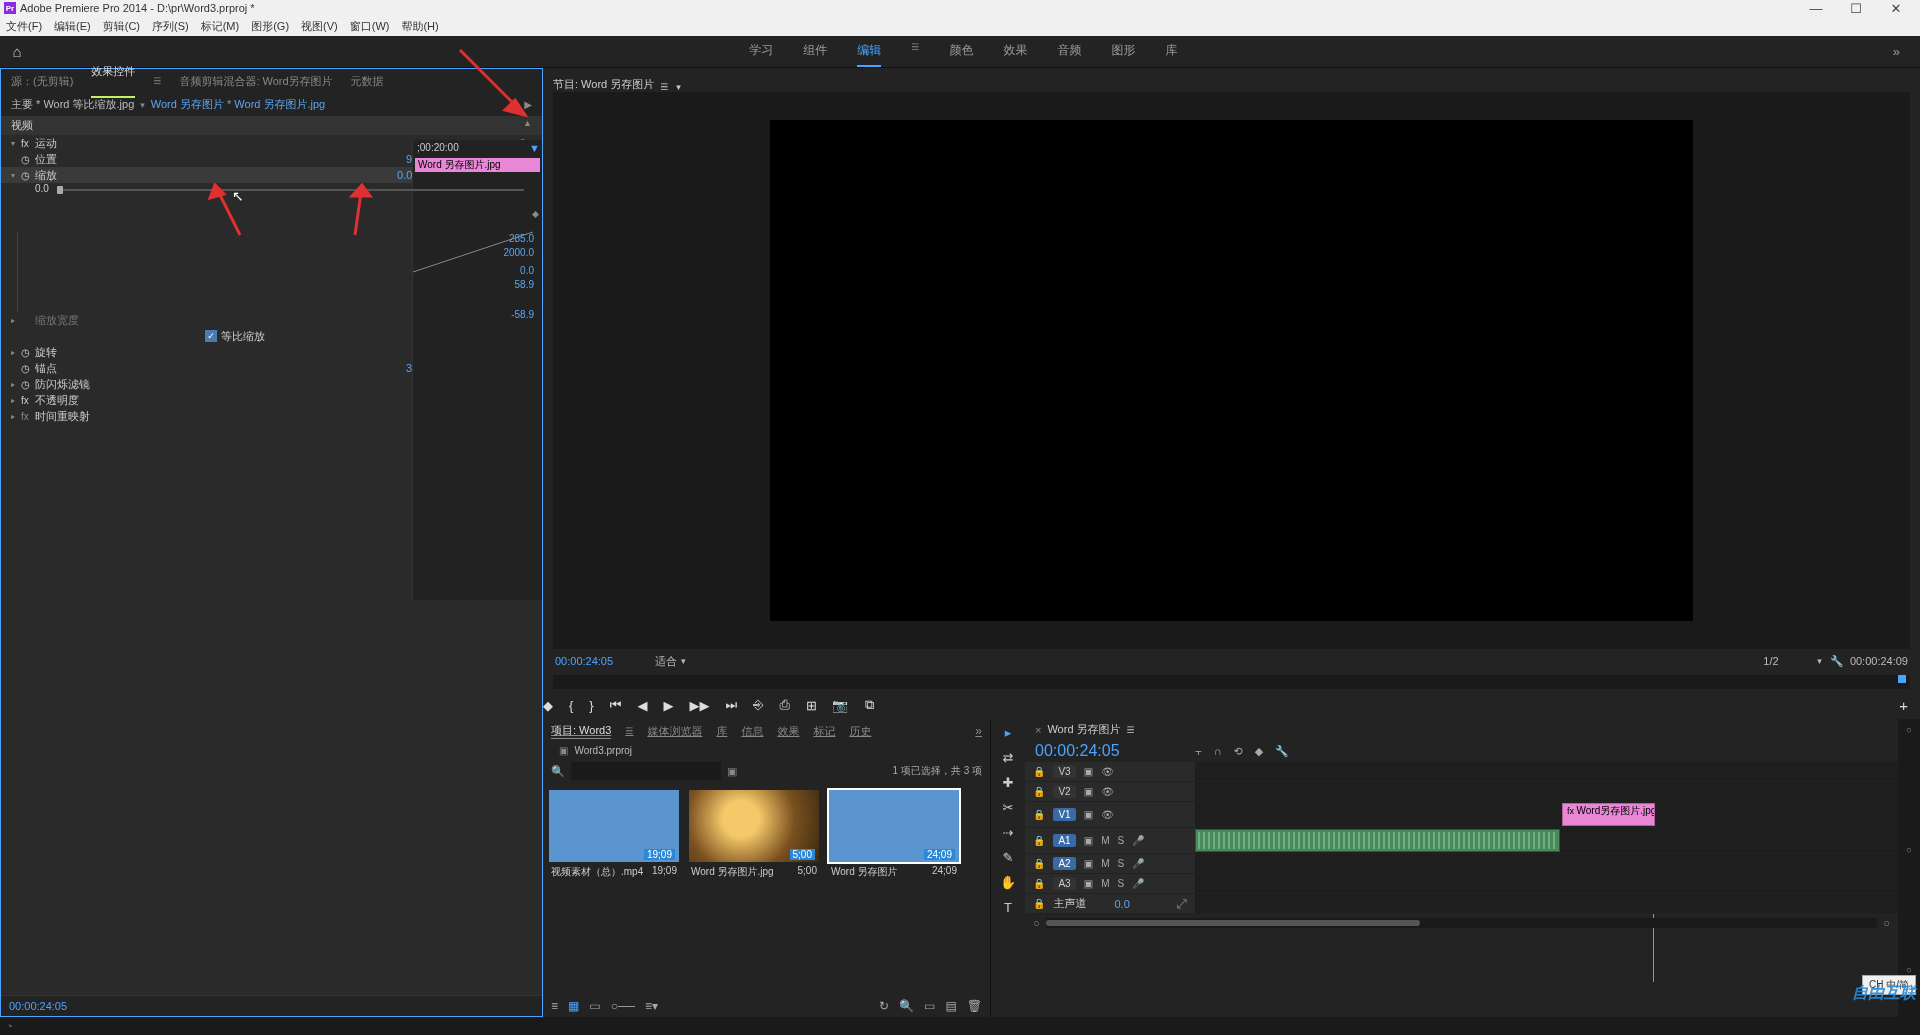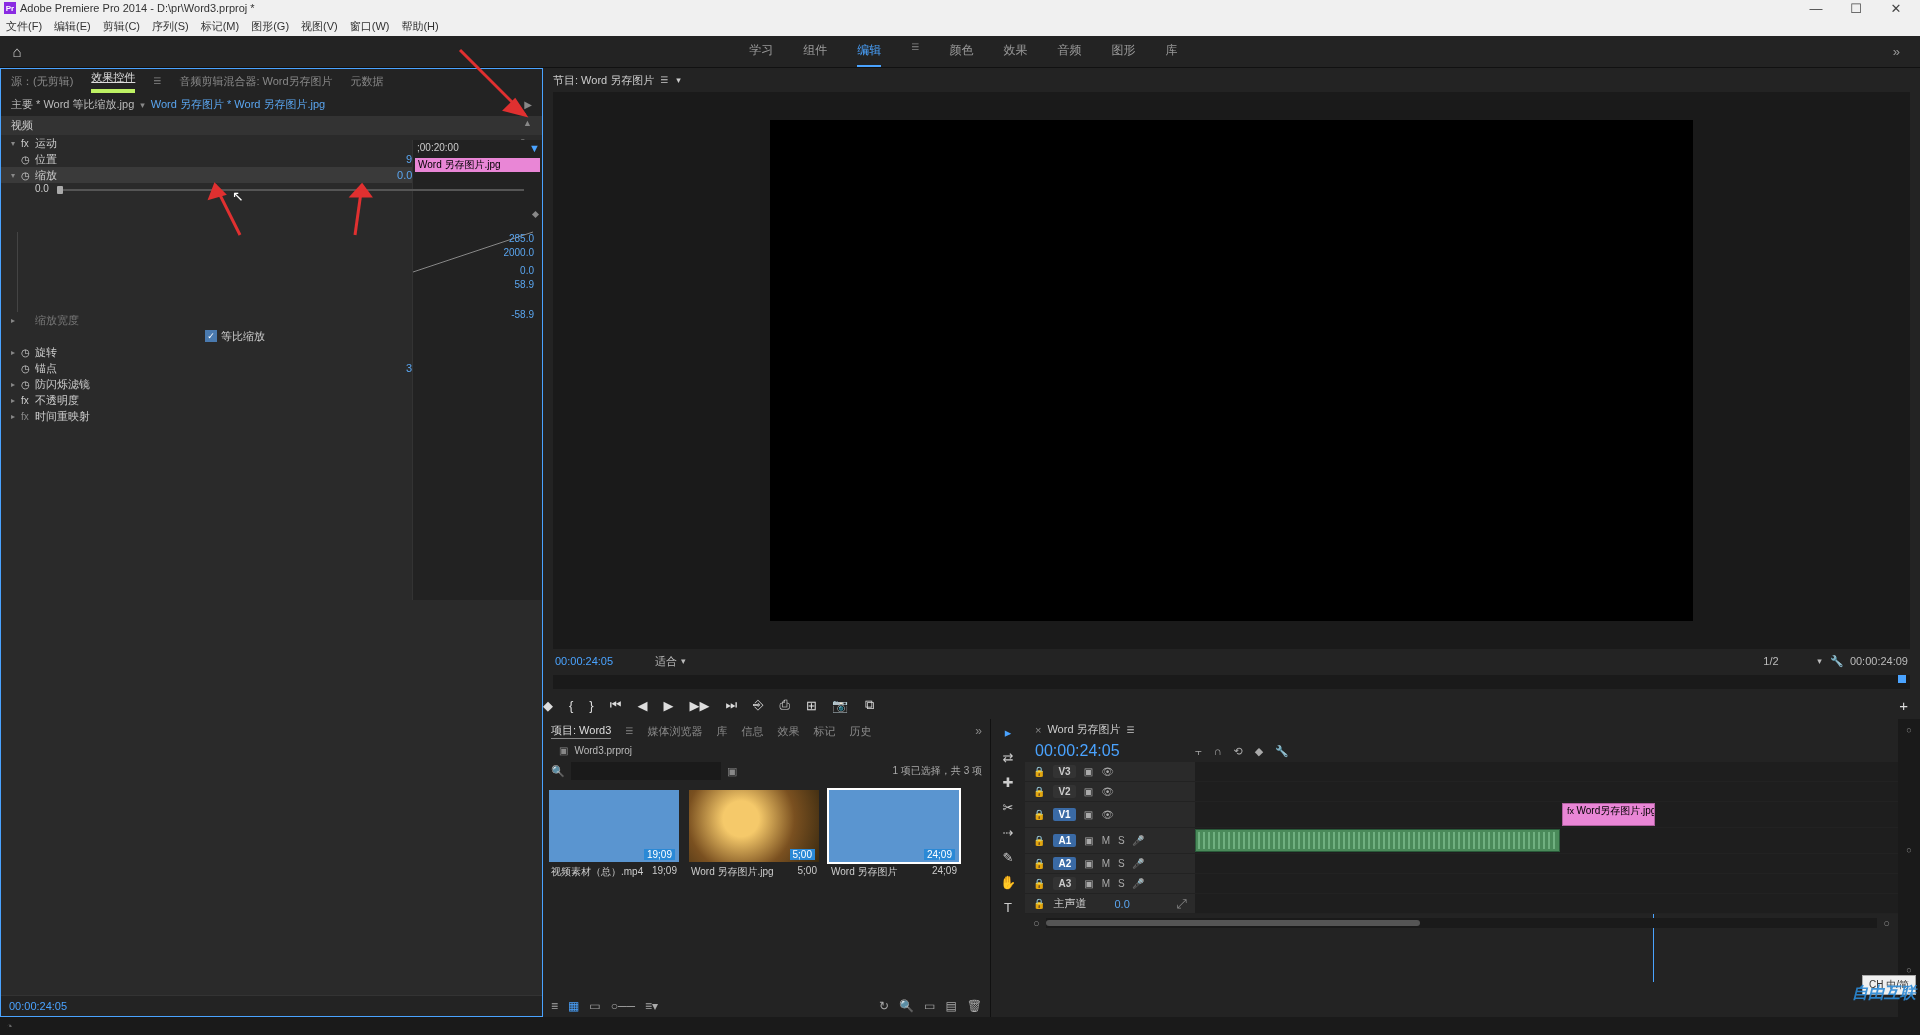--- a/index.html
+++ b/index.html
@@ -15,21 +15,21 @@
 .tabbar .center-tabs { display: flex; gap: 30px; margin-left: auto; margin-right: auto; }
 .tabbar .center-tabs span { color: #999; cursor: pointer; padding: 6px 0; font-size: 12px; }
 .tabbar .center-tabs span.active { color: #4aa3ff; border-bottom: 2px solid #4aa3ff; }
 .tabbar .center-tabs span.arrow { color: #888; font-size: 9px; }
 .tabbar .overflow { margin-right: 20px; color: #999; font-size: 13px; }
 .main-area { display: flex; height: calc(1035px - 16px - 20px - 32px - 18px); }
 
 .left-panel { width: 543px; display: flex; flex-direction: column; border: 1px solid #4aa3ff; }
 .left-tabs { display: flex; gap: 18px; padding: 4px 10px; background: #232323; height: 24px; align-items: center; }
 .left-tabs span { color: #888; cursor: pointer; font-size: 11px; }
-.left-tabs span.active { color: #ddd; border-bottom: 4px solid #bef264; padding-bottom: 4px; text-decoration: underline; }
+.left-tabs span.active { color: #ddd; border-bottom: 2px solid #bef264; padding-bottom: 17px; }
 .breadcrumb { padding: 4px 10px; font-size: 11px; color: #bbb; display: flex; align-items: center; gap: 6px; }
 .breadcrumb .link { color: #5aa5ef; }
 .breadcrumb .chev { color: #888; font-size: 9px; }
 .breadcrumb .play { margin-left: auto; color: #888; font-size: 10px; }
 .effects-list { flex: 1; background: #2a2a2a; position: relative; overflow: hidden; }
 .prop-row { display: flex; align-items: center; height: 16px; padding: 0 10px; font-size: 11px; }
 .prop-row .tri { width: 10px; color: #888; font-size: 8px; }
 .prop-row .fx { color: #ccc; width: 14px; font-size: 10px; }
 .prop-row .clock { width: 14px; color: #ccc; font-size: 10px; }
 .prop-row .label { flex: 1; color: #ccc; }
@@ -41,39 +41,39 @@
 .highlighted { background: #3a3a3a; }
 .graph-area { position: relative; height: 80px; margin-left: 16px; border-left: 1px solid #444; margin-top: 35px; }
 .graph-labels { position: absolute; right: 8px; top: 0; font-size: 10px; text-align: right; line-height: 14px; }
 .graph-labels div { color: #5aa5ef; }
 .rate-text { text-align: center; color: #aaa; font-size: 11px; padding: 4px; }
 .timecode-left { padding: 4px 8px; color: #4aa3ff; font-size: 11px; border-top: 1px solid #333; }
 .mini-timeline { position: absolute; top: 24px; right: 0; width: 130px; height: 460px; background: #222; border-left: 1px solid #333; }
 .mini-clip { position: absolute; top: 18px; left: 2px; right: 2px; height: 14px; background: #e986d6; color: #000; font-size: 10px; padding: 0 3px; overflow: hidden; white-space: nowrap; }
 
 .right-panel { flex: 1; display: flex; flex-direction: column; background: #232323; }
-.prog-tabs { height: 24px; display: flex; align-items: center; padding: 0 10px; color: #ccc; font-size: 11px; gap: 6px; }
+.prog-tabs { height: 24px; display: flex; align-items: flex-end; padding: 0 10px; color: #ccc; font-size: 11px; gap: 6px; }
 .prog-viewer { flex: 1; background: #1a1a1a; display: flex; align-items: center; justify-content: center; margin: 0 10px; }
 .prog-black { width: 68%; height: 90%; background: #000; }
 .prog-controls-row { height: 24px; display: flex; align-items: center; padding: 0 12px; color: #bbb; font-size: 11px; }
 .prog-timecode { color: #4aa3ff; width: 90px; }
 .prog-fit { margin-left: 10px; }
 .prog-sel { margin-left: 4px; font-size: 9px; }
 .prog-scale { margin-left: auto; width: 50px; }
 .prog-wrench { margin-left: 8px; width: 14px; }
 .prog-dur { margin-left: 6px; }
 .prog-scroll { height: 14px; background: #1a1a1a; margin: 2px 10px; position: relative; }
 .prog-playhead { position: absolute; right: 4px; top: 0; width: 8px; height: 8px; background: #4aa3ff; }
 .transport { height: 28px; display: flex; align-items: center; justify-content: center; gap: 16px; color: #ddd; font-size: 13px; }
 .transport span { cursor: pointer; }
 .transport .add { margin-left: auto; margin-right: 12px; font-size: 15px; }
 
 .bottom-row { display: flex; height: 298px; }
 .proj-panel { width: 448px; background: #232323; display: flex; flex-direction: column; border-right: 1px solid #111; }
-.proj-tabs { display: flex; gap: 14px; padding: 4px 8px; font-size: 11px; color: #888; align-items: center; }
+.proj-tabs { display: flex; gap: 14px; padding: 4px 8px; font-size: 11px; color: #888; align-items: center; text-decoration: underline; }
 .proj-tabs span.active { color: #ddd; border-bottom: 1px solid #888; }
 .proj-tabs .over { margin-left: auto; font-size: 12px; }
 .proj-name { padding: 2px 16px; color: #bbb; font-size: 10px; display: flex; align-items: center; gap: 6px; }
 .proj-search { display: flex; align-items: center; padding: 4px 8px; gap: 6px; }
 .proj-search .mag { width: 14px; color: #888; }
 .proj-search input { flex: 1; background: #1a1a1a; border: none; color: #ccc; padding: 3px 6px; font-size: 11px; max-width: 150px; }
 .proj-search .folder { color: #888; width: 14px; }
 .proj-search .status { margin-left: auto; color: #aaa; font-size: 10px; }
 .proj-items { display: flex; gap: 10px; padding: 6px; }
 .proj-item { width: 130px; }
@@ -94,21 +94,21 @@
 .tl-icons { display: flex; gap: 12px; color: #aaa; font-size: 11px; }
 .tl-ruler { height: 20px; position: relative; margin-left: 170px; background: #1e1e1e; border-bottom: 1px solid #333; }
 .tl-ruler .tick { position: absolute; top: 0; font-size: 10px; color: #999; }
 .tl-playhead { position: absolute; top: 0; width: 1px; height: 220px; background: #4aa3ff; }
 .tl-playhead:before { content: ''; position: absolute; top: 0; left: -5px; width: 10px; height: 10px; background: #4aa3ff; }
 .tl-tracks { display: flex; flex-direction: column; }
 .tl-track { display: flex; height: 20px; align-items: center; }
 .tl-track.tall { height: 26px; }
 .tl-track-head { width: 170px; display: flex; align-items: center; gap: 8px; padding: 0 8px; background: #2a2a2a; height: 100%; border-bottom: 1px solid #222; }
 .tl-track-head .lock { color: #888; font-size: 10px; }
-.tl-track-head .tag { background: #333; color: #ccc; padding: 1px 5px; font-size: 10px; border-radius: 2px; font-weight: bold; }
+.tl-track-head .tag { background: #333; color: #ccc; padding: 1px 5px; font-size: 10px; border-radius: 2px; }
 .tl-track-head .tag.active { background: #3a6aa5; color: #fff; }
 .tl-track-head .eye { color: #aaa; font-size: 10px; }
 .tl-track-content { flex: 1; height: 100%; background: #1e1e1e; position: relative; border-bottom: 1px solid #222; }
 .clip-v { position: absolute; top: 1px; bottom: 1px; background: linear-gradient(#7ba9d4, #5a8ac0); border: 1px solid #3a5a80; font-size: 10px; color: #fff; padding: 0 4px; overflow: hidden; white-space: nowrap; }
 .clip-img { position: absolute; top: 1px; bottom: 1px; background: #e986d6; border: 1px solid #b060a0; font-size: 10px; color: #000; padding: 0 4px; overflow: hidden; white-space: nowrap; }
 .clip-a { position: absolute; top: 1px; bottom: 1px; background: #4a8a5a; border: 1px solid #2a5a3a; }
 .clip-a .wave { position: absolute; inset: 2px; background: repeating-linear-gradient(90deg, #7fc090 0 2px, #4a8a5a 2px 5px); opacity: 0.7; }
 .tl-footer { height: 18px; display: flex; align-items: center; padding: 0 8px; }
 .tl-scroll { flex: 1; height: 10px; background: #1a1a1a; margin: 0 6px; position: relative; }
 .tl-scroll-thumb { position: absolute; left: 0; width: 45%; top: 2px; bottom: 2px; background: #555; border-radius: 3px; }

